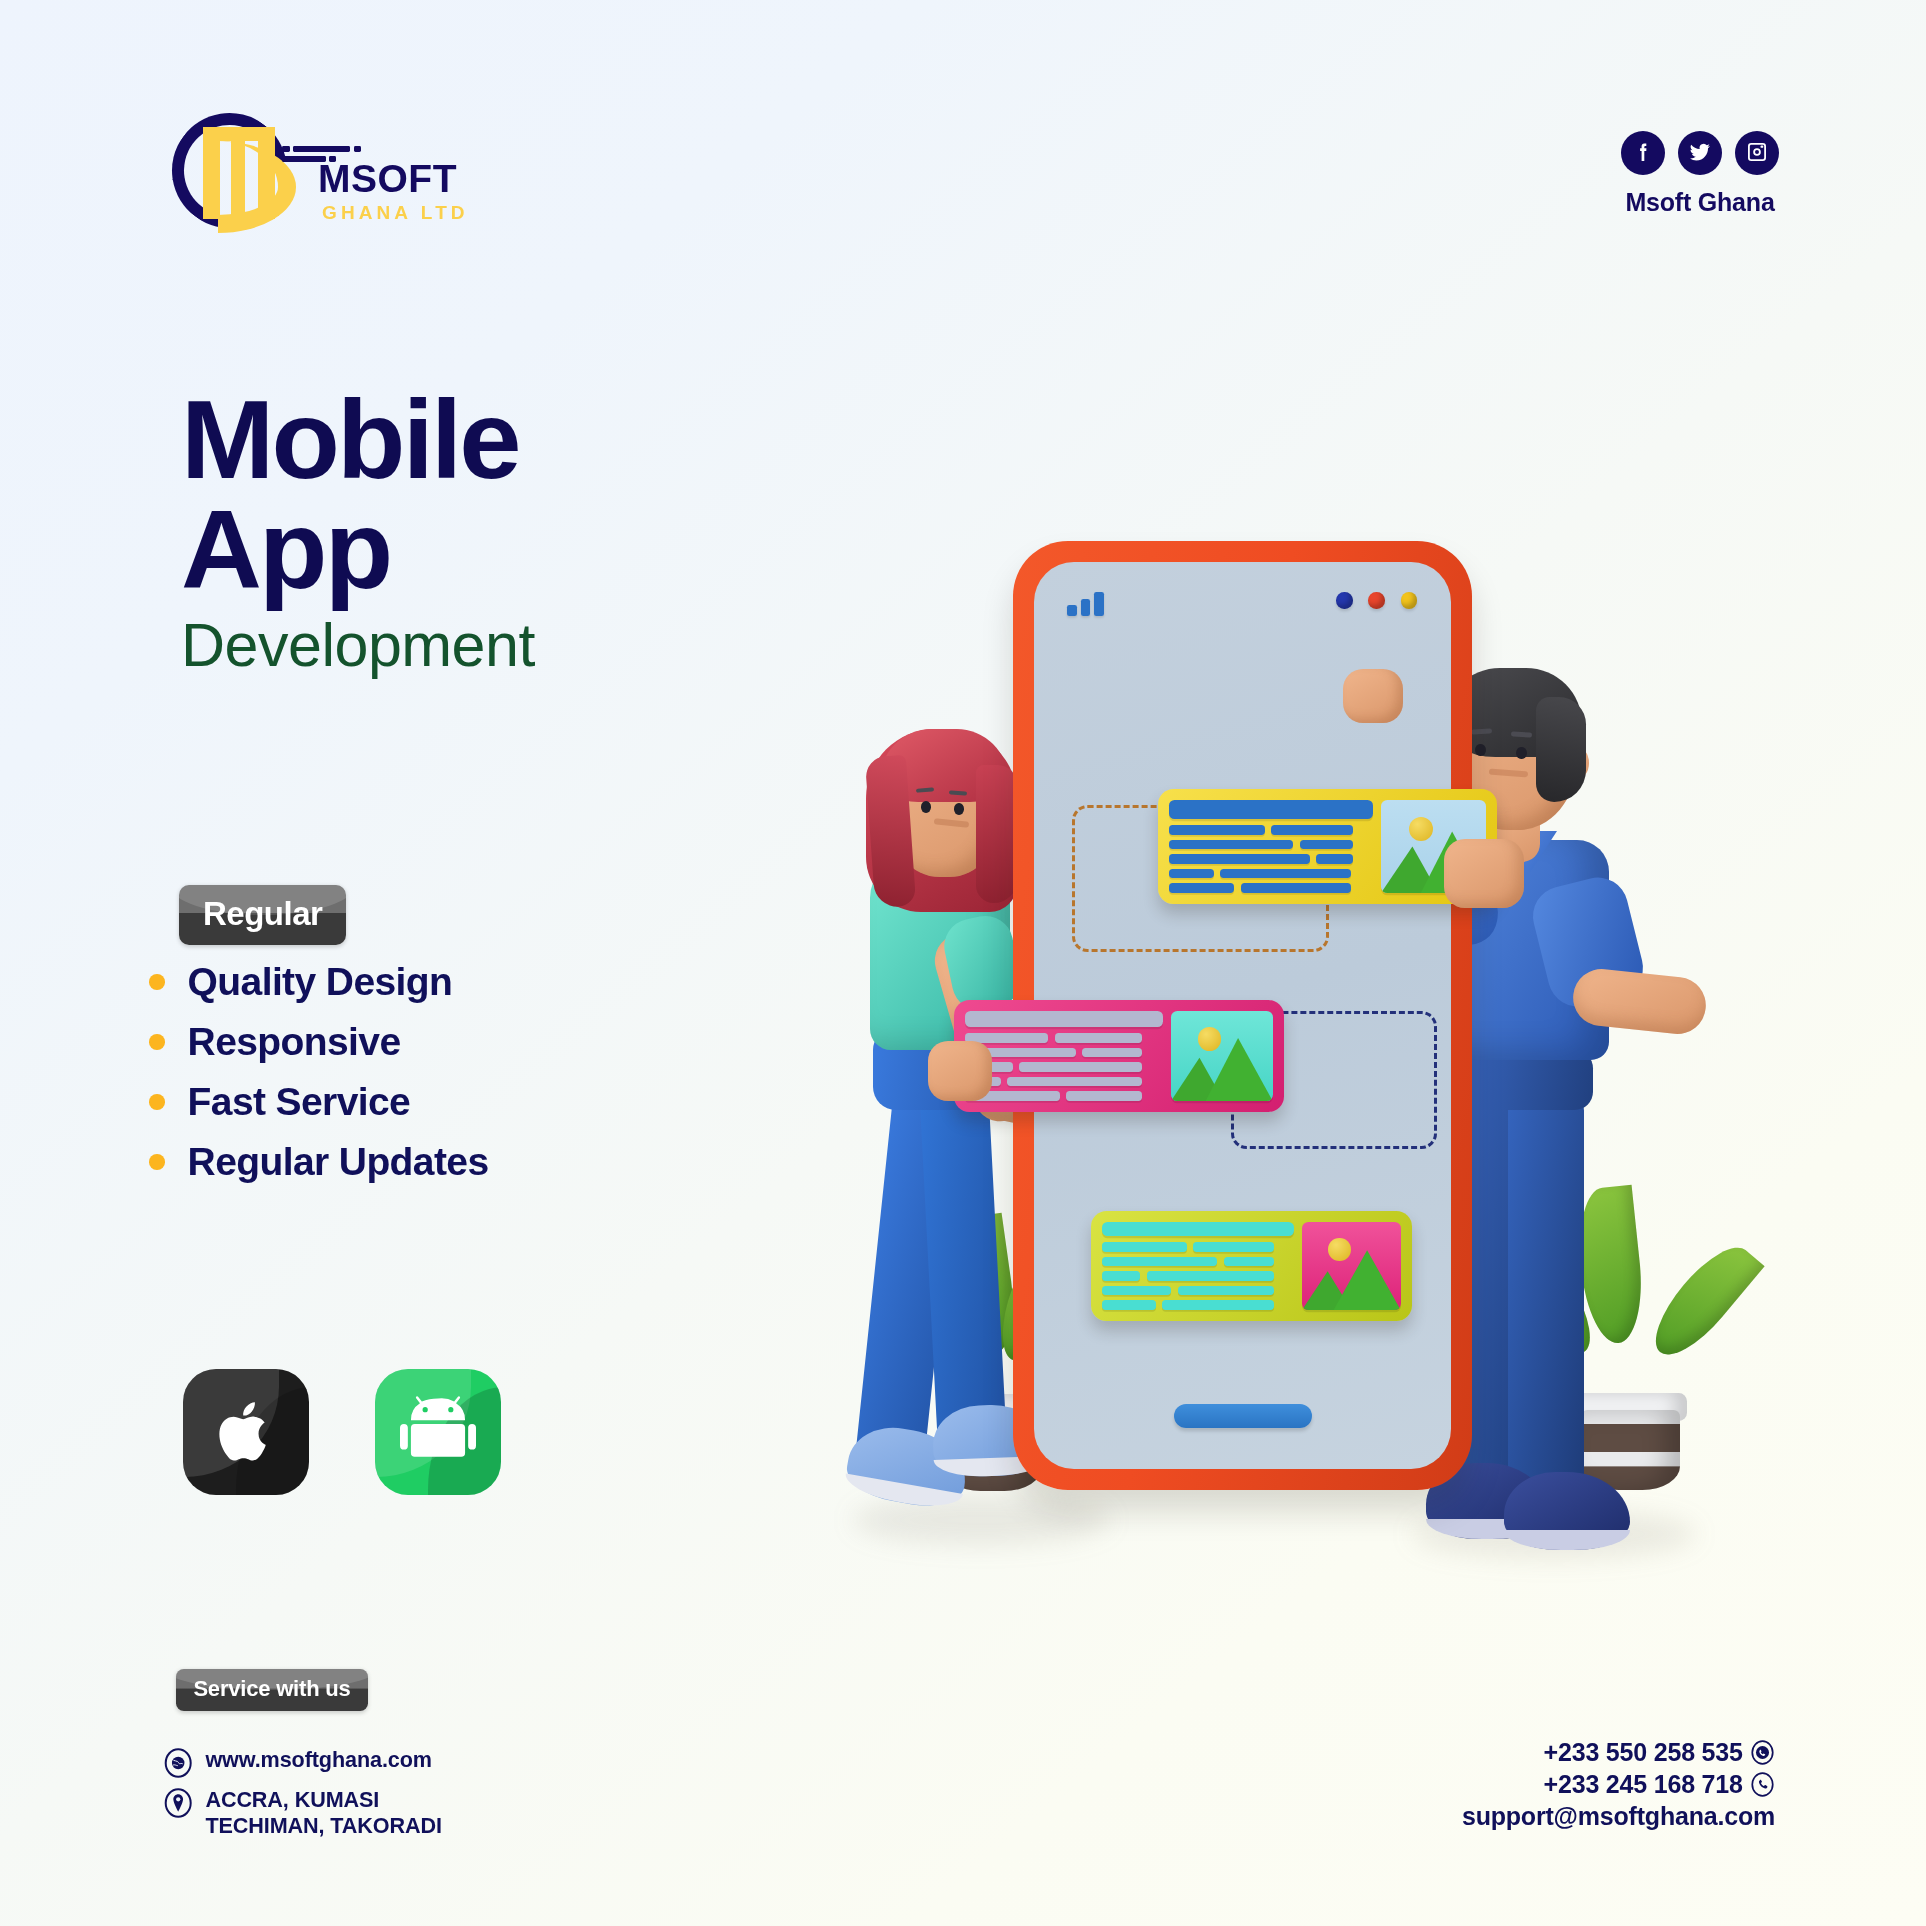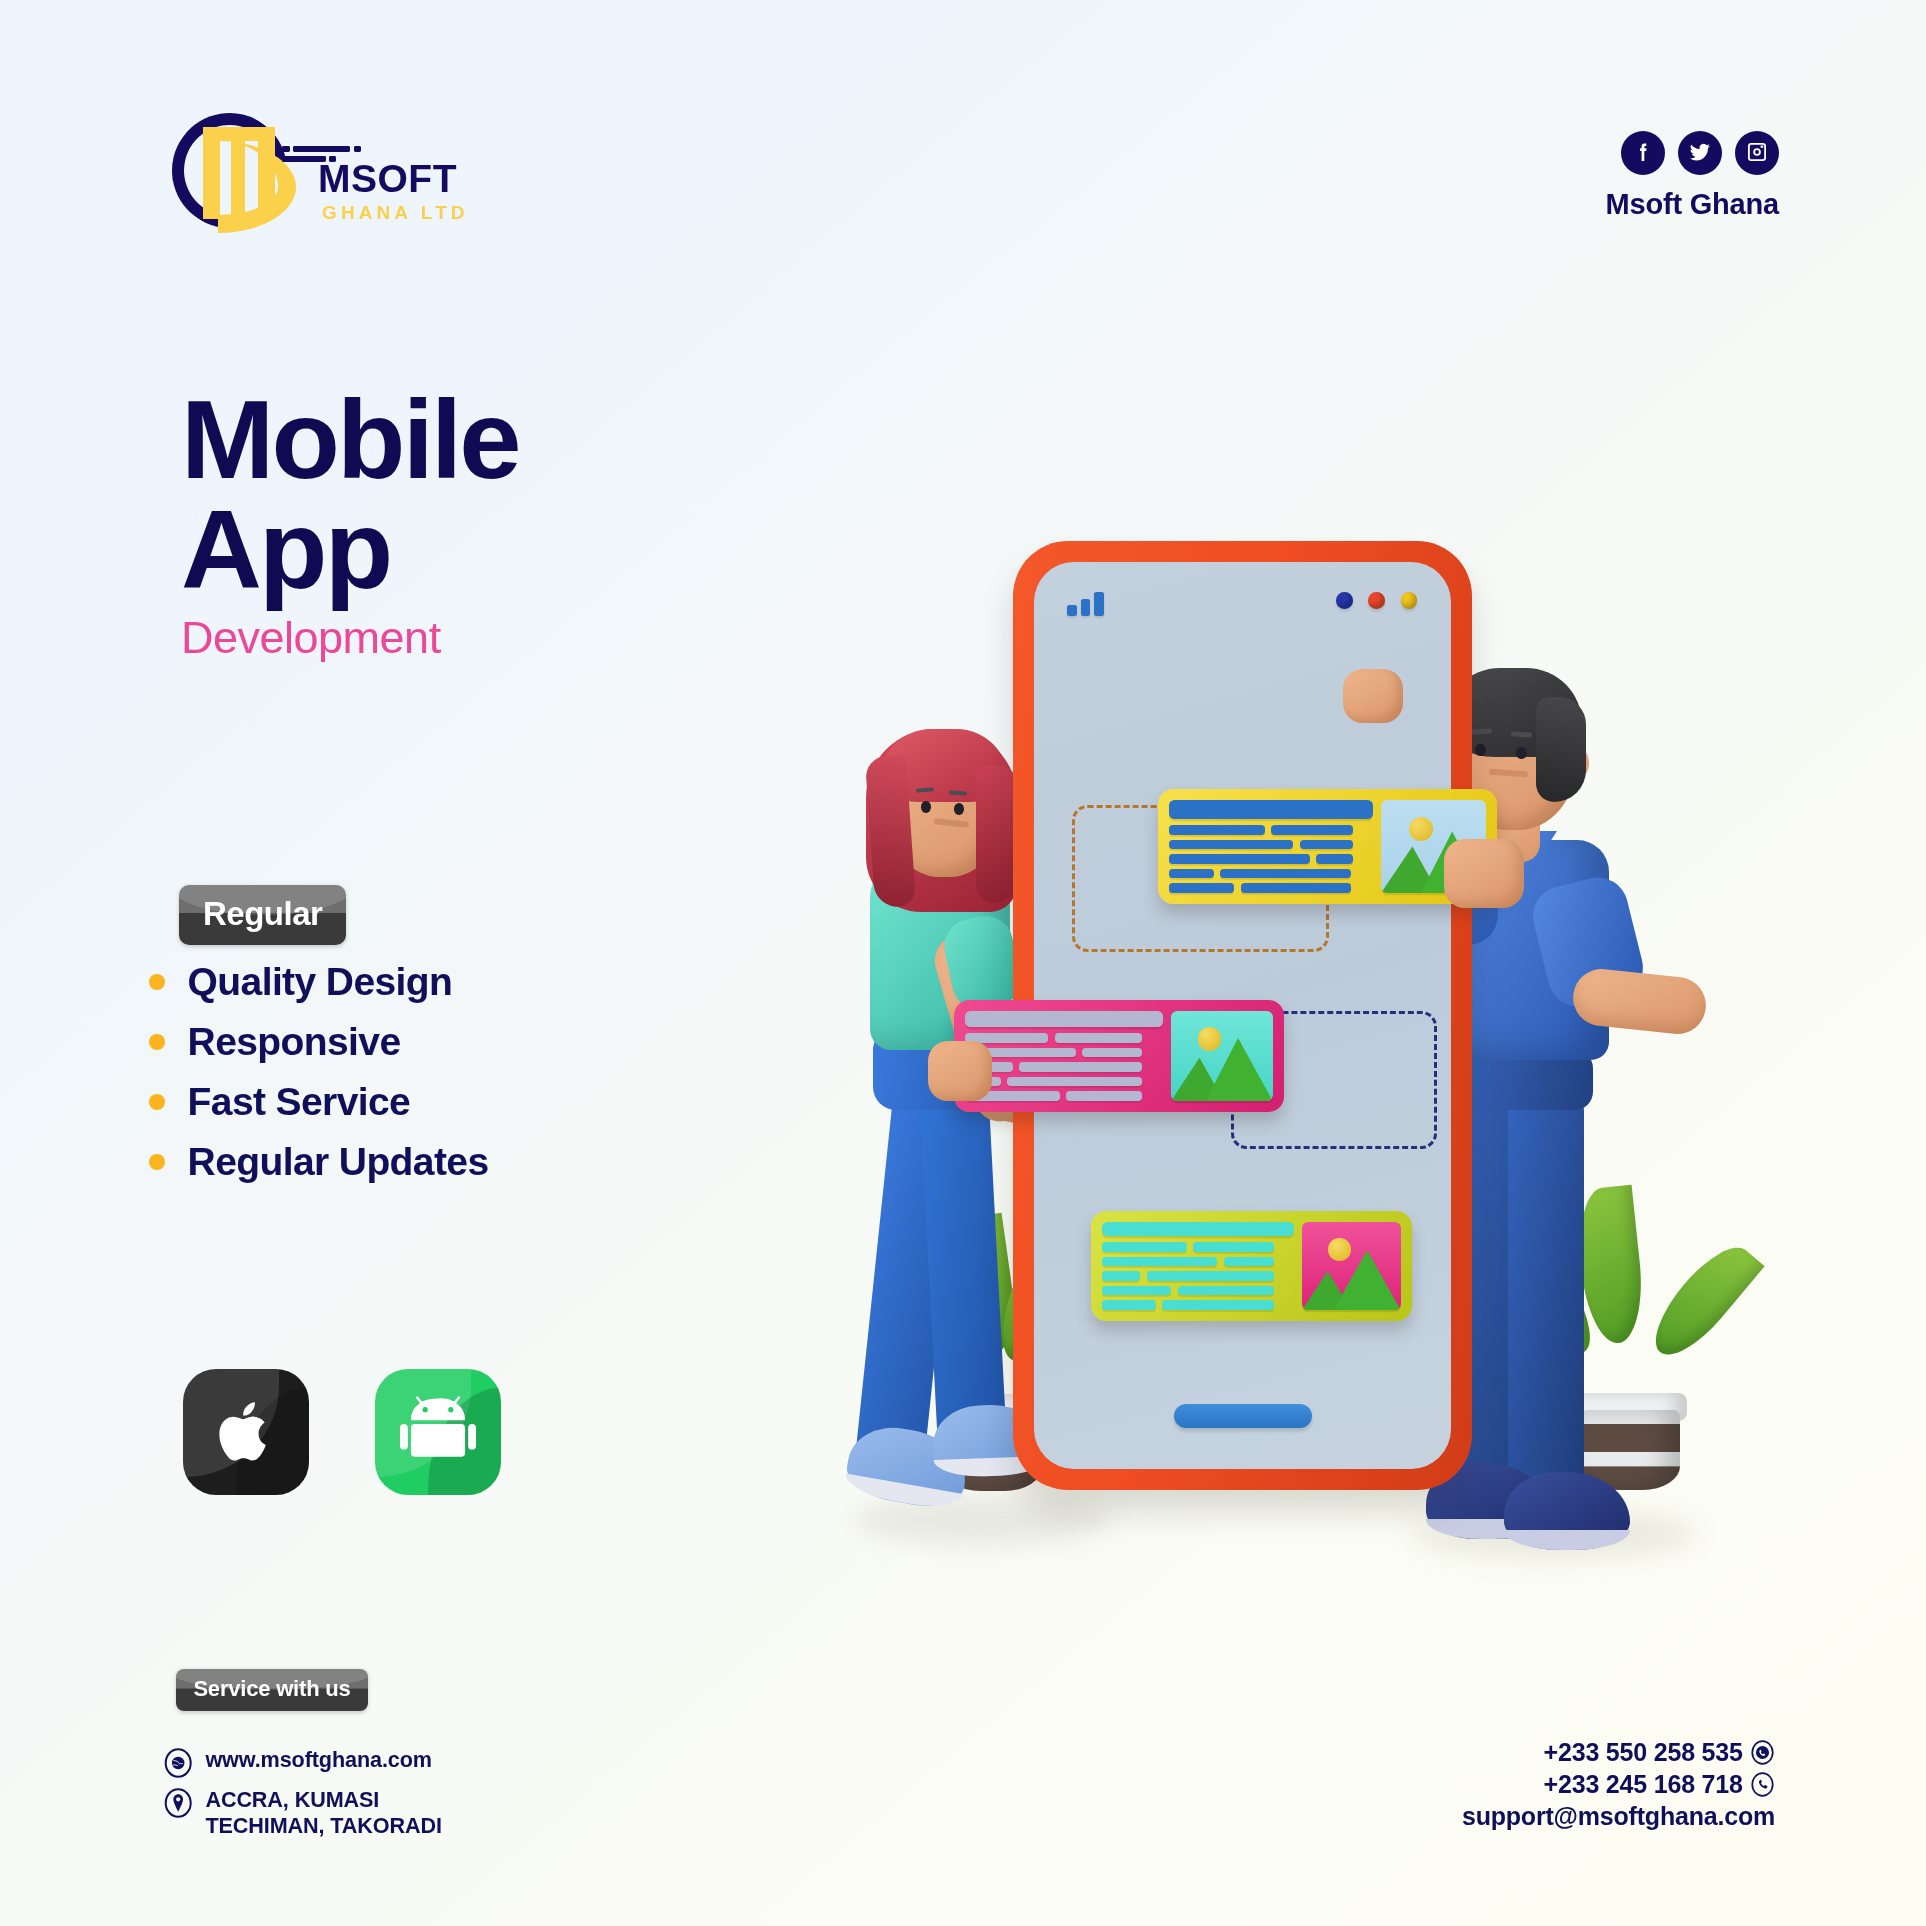--- a/index.html
+++ b/index.html
@@ -39,31 +39,31 @@
 
   
   #social { position:absolute; right:147px; top:131px; text-align:center; }
   .social-row { display:flex; gap:13px; justify-content:flex-end; }
   .social-badge {
     width:44px; height:44px; border-radius:50%; background:#140a60;
     display:flex; align-items:center; justify-content:center;
   }
   .social-badge svg { width:24px; height:24px; fill:#fff; }
   .social-handle {
-    margin-top:13px; font-size:29px; font-weight:700; color:#140a60; letter-spacing:-0.2px;
+    margin-top:13px; font-size:25px; font-weight:700; color:#140a60; letter-spacing:-0.2px;
   }
 
   
   #headline { position:absolute; left:181px; top:385px; width:665px; }
   .h-line {
     font-size:112px; font-weight:900; color:#0f0b52;
     line-height:0.98; letter-spacing:-2.8px;
   }
   .h-sub {
-    margin-top:10px; font-size:45px; font-weight:300; color:#ec4899;
+    margin-top:10px; font-size:61px; font-weight:300; color:#14532d;
     letter-spacing:-0.5px; line-height:1;
   }
 
   
   .gloss-badge {
     position:relative; display:inline-block;
     background:linear-gradient(#6e6e6e 0%, #6e6e6e 46%, #3a3a3a 47%, #3a3a3a 100%);
     border-radius:10px; overflow:hidden;
     box-shadow:0 1.8px 4.6px rgba(0,0,0,.18);
   }

